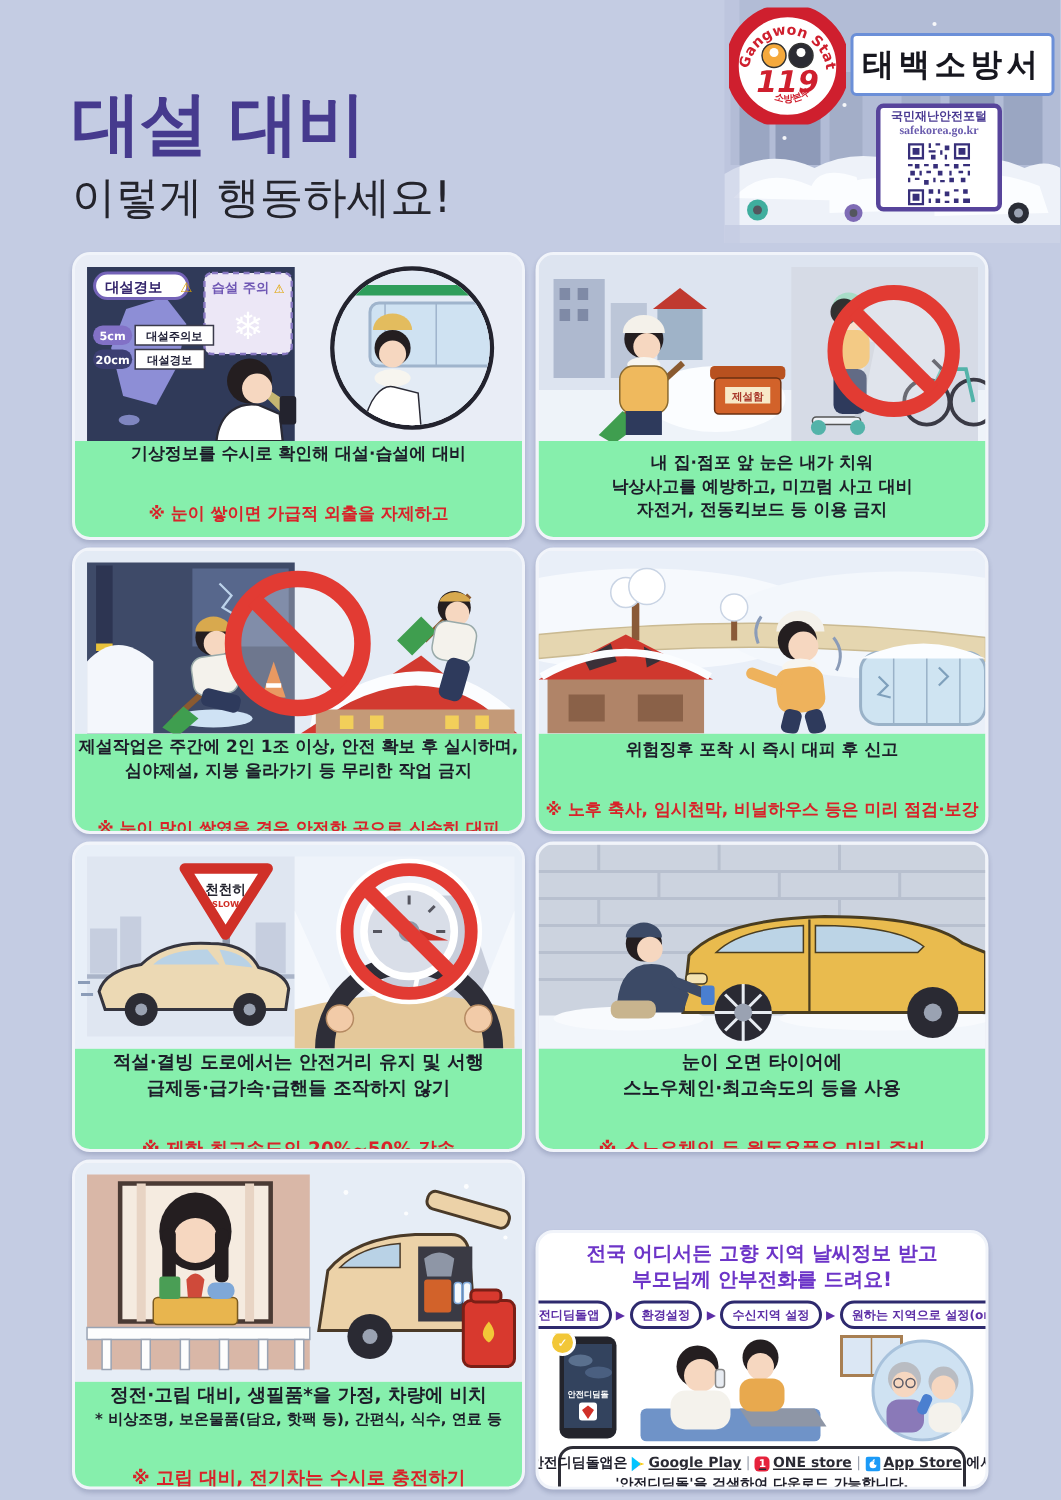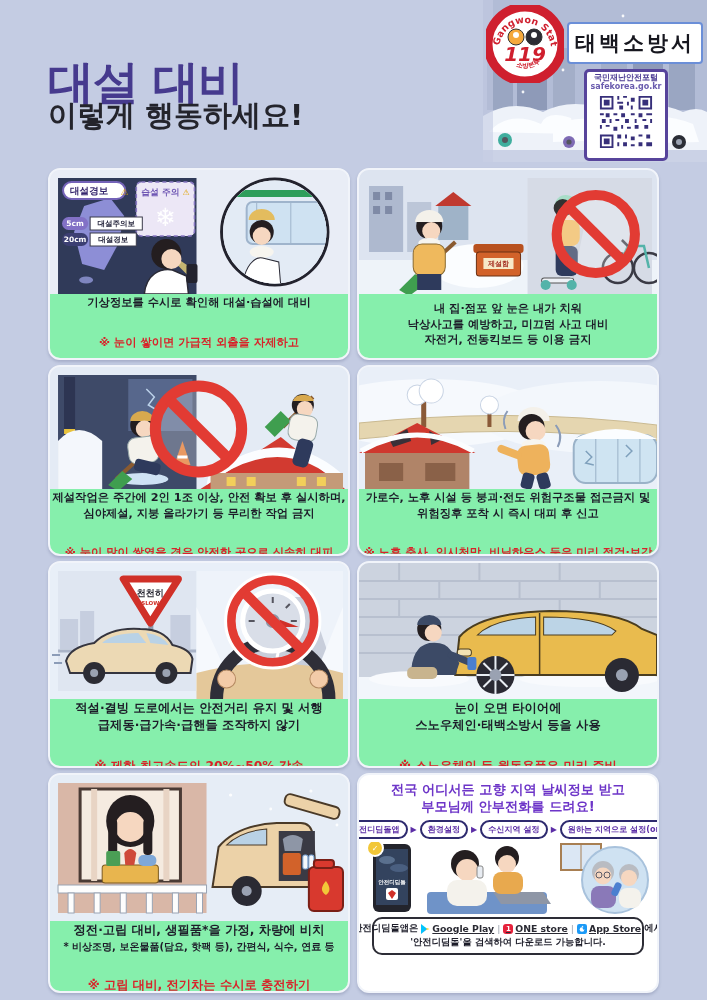--- a/index.html
+++ b/index.html
@@ -1,39 +1,39 @@
 <!DOCTYPE html>
 <html><head>
 <meta charset="utf-8">
 <style>
   html,body{margin:0;padding:0;}
   body{width:707px;height:1000px;background:#c4cce3;font-family:"DejaVu Sans",sans-serif;}
   .poster{position:relative;width:707px;height:1000px;background:#c4cce3;overflow:hidden;}
   
   .scene{position:absolute;right:0;top:0;width:224px;height:162px;}
   .title{position:absolute;left:48px;top:52px;font-size:46px;font-weight:900;color:#463a8e;letter-spacing:-1px;}
-  .subtitle{position:absolute;left:48px;top:96px;font-size:29px;font-weight:700;color:#24242c;}
+  .subtitle{position:absolute;left:48px;top:112px;font-size:29px;font-weight:400;color:#24242c;}
   .logo119{position:absolute;left:486px;top:5px;width:78px;height:78px;}
   .station{position:absolute;left:567px;top:22px;width:132px;height:38px;background:#fff;border:2px solid #6b8fd8;border-radius:4px;display:flex;align-items:center;justify-content:center;font-size:21px;font-weight:800;letter-spacing:3px;color:#17171f;}
-  .qr-card{position:absolute;left:584px;top:69px;width:84px;height:92px;background:#fff;border:3px solid #57449b;border-radius:5px;display:flex;flex-direction:column;align-items:center;padding-top:2px;box-sizing:border-box;}
+  .qr-card{position:absolute;left:584px;top:69px;width:84px;height:72px;background:#fff;border:3px solid #57449b;border-radius:5px;display:flex;flex-direction:column;align-items:center;padding-top:2px;box-sizing:border-box;}
   .qr-title{font-size:8px;font-weight:800;color:#4a3a92;line-height:1.1;}
-  .qr-url{font-size:8px;font-weight:700;color:#6a5cae;line-height:1.1;}
+  .qr-url{font-size:8px;font-weight:700;color:#6a5cae;line-height:1.1;font-family:Liberation Serif, serif;}
   .qr-svg{margin-top:2px;}
   
   .grid{position:absolute;left:48px;top:168px;width:702px;display:grid;grid-template-columns:302px 302px;grid-template-rows:192px 191px 207px 220px;gap:5px 7px;}
   .panel{border-radius:12px;background:#fff;border:2.5px solid #f1f4fa;box-sizing:border-box;overflow:hidden;display:flex;flex-direction:column;box-shadow:0 2px 3px rgba(60,70,110,.22);}
   .illus{position:relative;background:#e2e8f3;line-height:0;}
   .illus svg{display:block;width:100%;}
   .cap{flex:1;background:#86efac;display:flex;flex-direction:column;align-items:center;justify-content:center;gap:1px;padding:2px 2px 4px;}
   .cl{font-weight:800;color:#1d1d29;font-size:11.3px;white-space:nowrap;line-height:1.3;}
   .cl.red{color:#d8232a;margin-top:24px;}
   .cl.lg{font-size:12.3px;}
   .cl.sm{font-size:10px;font-weight:700;}
   
-  .p8{background:#fff;display:flex;flex-direction:column;align-items:center;padding:7px 5px 5px;box-sizing:border-box;}
+  .p8{background:#fff;display:flex;flex-direction:column;align-items:center;padding:7px 5px 5px;box-sizing:border-box;margin-top:47px;}
   .p8-head{text-align:center;font-size:13.2px;font-weight:900;color:#6d35c8;line-height:1.25;text-shadow:0 0 2px #fff,1px 1px 0 #fff,-1px -1px 0 #fff;}
   .p8-steps{display:flex;align-items:center;gap:3px;margin-top:5px;}
   .pill{border:2px solid #2e2a6e;border-radius:10px;background:#fff;color:#5c2ea6;font-weight:800;font-size:8.1px;padding:2px 6px;white-space:nowrap;}
   .arr{color:#5c2ea6;font-size:8px;font-weight:800;}
   .p8-scene{margin-top:3px;line-height:0;}
   .p8-bubble{margin-top:3px;border:2.5px solid #2d2d36;border-radius:10px;background:#fff;padding:3px 8px 4px;width:272px;box-sizing:border-box;}
   .p8-l1{display:flex;align-items:center;justify-content:center;gap:3px;font-size:9.3px;font-weight:800;color:#1d1d29;white-space:nowrap;}
   .p8-l2{font-size:9.3px;font-weight:800;color:#1d1d29;text-align:center;margin-top:1px;white-space:nowrap;}
   .store{display:flex;align-items:center;gap:2px;font-weight:700;color:#2a2a33;text-decoration:underline;}
   .sep{color:#9aa0ad;font-weight:400;}
@@ -329,21 +329,20 @@
             <rect x="158" y="78" width="32" height="30" rx="9" fill="#eeb25c" transform="rotate(-6 174 93)"></rect>
             <line x1="158" y1="88" x2="142" y2="82" stroke="#eeb25c" stroke-width="8" stroke-linecap="round"></line>
             <rect x="162" y="106" width="12" height="16" rx="4" fill="#2e3a5c" transform="rotate(14 168 114)"></rect>
             <rect x="178" y="106" width="12" height="16" rx="4" fill="#2e3a5c" transform="rotate(-16 184 114)"></rect>
             <path d="M196,58 q8,10 2,22" fill="none" stroke="#8b9cb8" stroke-width="2"></path>
             <path d="M148,44 q-6,8 -2,18" fill="none" stroke="#8b9cb8" stroke-width="2"></path>
           </g>
         </svg>
       </div>
       <div class="cap">
-        <div class="cl">가로수, 노후 시설 등 붕괴·전도 위험구조물 접근금지 및</div>
         <div class="cl">위험징후 포착 시 즉시 대피 후 신고</div>
         <div class="cl red">※ 노후 축사, 임시천막, 비닐하우스 등은 미리 점검·보강</div>
       </div>
     </div>
 
     <div class="panel">
       <div class="illus">
         <svg viewBox="0 0 297 136" height="136" preserveAspectRatio="none">
           <rect width="297" height="136" fill="#e8eff8"></rect>
           <rect x="8" y="8" width="138" height="120" fill="#dfe6f1"></rect>
@@ -456,21 +455,21 @@
               <circle cx="74" cy="70" r="8.5" fill="#f6d7c0"></circle>
             <path d="M52,112 Q52,84 70,80 Q86,78 92,88 L100,100 L96,112 Z" fill="#3c4a66"></path>
             <rect x="48" y="104" width="30" height="12" rx="5" fill="#c8b48e"></rect>
             <line x1="92" y1="92" x2="112" y2="100" stroke="#3c4a66" stroke-width="7" stroke-linecap="round"></line>
             <rect x="108" y="94" width="9" height="13" rx="2" fill="#4a7fd0"></rect>
           </g>
         </svg>
       </div>
       <div class="cap">
         <div class="cl lg">눈이 오면 타이어에</div>
-        <div class="cl lg">스노우체인·태백소방서 등을 사용</div>
+        <div class="cl lg">스노우체인·최고속도의 등을 사용</div>
         <div class="cl lg red">※ 스노우체인 등 월동용품은 미리 준비</div>
       </div>
     </div>
 
     <div class="panel">
       <div class="illus">
         <svg viewBox="0 0 297 146" height="146" preserveAspectRatio="none">
           <rect width="297" height="146" fill="#e6edf6"></rect>
           <g fill="#ffffff" opacity="0.9">
               <circle cx="180" cy="20" r="1.6"></circle>

